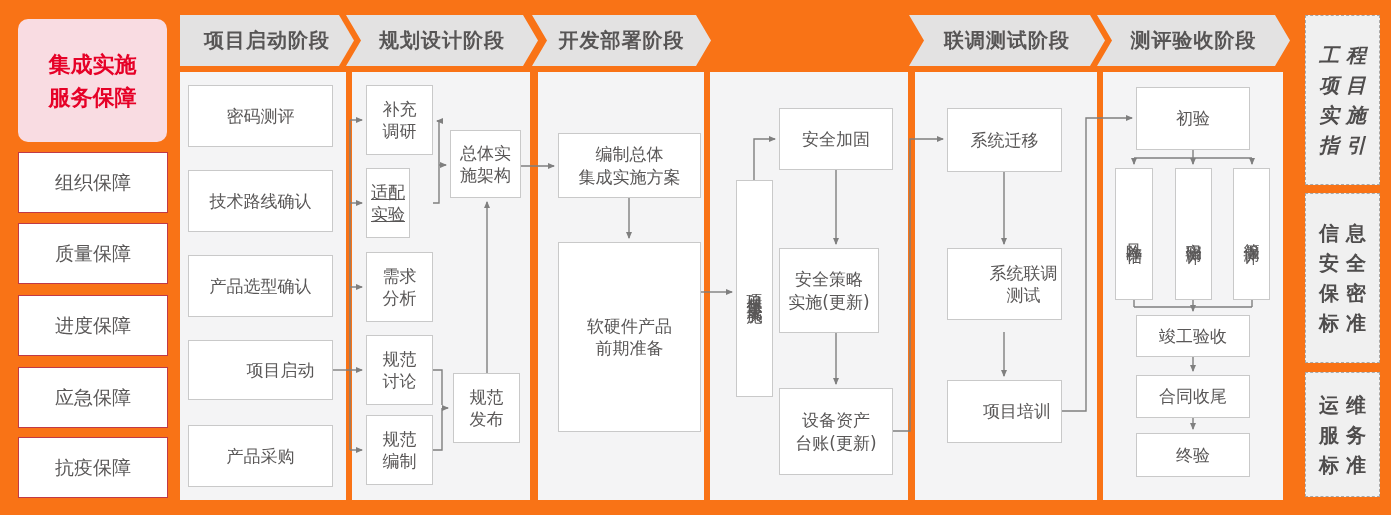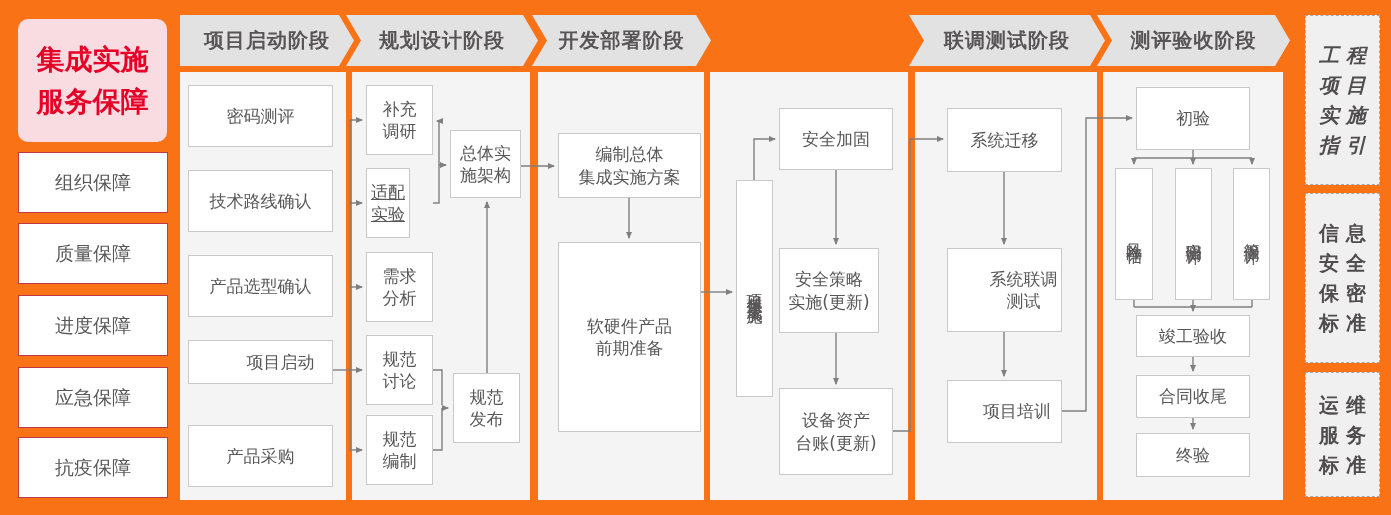--- a/index.html
+++ b/index.html
@@ -7,21 +7,21 @@
   #stage{position:relative;width:1391px;height:515px;background:#f97316;overflow:hidden;color:#595757;}
   .panel{position:absolute;top:72px;height:428px;background:#f4f4f5;}
   .phase-hdr{position:absolute;top:15px;height:51px;background:#e3e2e2;display:flex;align-items:center;justify-content:center;
              color:#575555;font-weight:700;font-size:20px;letter-spacing:1px;}
   .phase-hdr.notch{clip-path:polygon(0 0,calc(100% - 15px) 0,100% 50%,calc(100% - 15px) 100%,0 100%,15px 50%);}
   .phase-hdr.first{clip-path:polygon(0 0,calc(100% - 15px) 0,100% 50%,calc(100% - 15px) 100%,0 100%);}
   .node{position:absolute;background:#ffffff;border:1px solid #c9c9c9;color:#595757;
         display:flex;align-items:center;justify-content:center;text-align:center;
         font-size:17px;line-height:1.3;white-space:pre-line;box-sizing:border-box;}
   .vert{writing-mode:vertical-rl;text-orientation:upright;letter-spacing:2px;line-height:1;}
-  .lp-title{position:absolute;background:#f9dce2;border-radius:10px;color:#e60127;font-weight:700;font-size:28px;line-height:1.5;
+  .lp-title{position:absolute;background:#f9dce2;border-radius:10px;color:#e60127;font-weight:700;font-size:22px;line-height:1.5;
             display:flex;align-items:center;justify-content:center;text-align:center;white-space:pre-line;}
   .lp-item{position:absolute;background:#ffffff;border:1.5px solid #bf3a48;color:#595757;font-size:19px;
            display:flex;align-items:center;justify-content:center;text-align:center;box-sizing:border-box;}
   .std{position:absolute;background:#f0f0f0;border:1.5px dashed #a8a8a8;color:#4f4d4d;font-weight:700;font-size:20px;
        letter-spacing:7px;line-height:1.5;display:flex;align-items:center;justify-content:center;text-align:center;
        white-space:pre-line;box-sizing:border-box;padding-left:7px;}
   svg.connectors{position:absolute;left:0;top:0;}
 </style>
 </head>
 <body>
@@ -100,21 +100,21 @@
 服务保障</div>
   <div class="lp-item" style="left:18px;top:152px;width:150px;height:61px;">组织保障</div>
   <div class="lp-item" style="left:18px;top:223px;width:150px;height:61px;">质量保障</div>
   <div class="lp-item" style="left:18px;top:295px;width:150px;height:61px;">进度保障</div>
   <div class="lp-item" style="left:18px;top:367px;width:150px;height:61px;">应急保障</div>
   <div class="lp-item" style="left:18px;top:437px;width:150px;height:61px;">抗疫保障</div>
 
   <div class="node" style="left:188px;top:85px;width:145px;height:62px;">密码测评</div>
   <div class="node" style="left:188px;top:170px;width:145px;height:62px;">技术路线确认</div>
   <div class="node" style="left:188px;top:255px;width:145px;height:62px;">产品选型确认</div>
-  <div class="node" style="left:188px;top:340px;width:145px;height:44px;padding-left:40px;">项目启动</div>
+  <div class="node" style="left:188px;top:340px;width:145px;height:60px;padding-left:40px;">项目启动</div>
   <div class="node" style="left:188px;top:425px;width:145px;height:62px;">产品采购</div>
 
   <div class="node" style="left:366px;top:85px;width:67px;height:70px;">补充
 调研</div>
   <div class="node" style="left:366px;top:168px;width:44px;height:70px;text-decoration:underline;">适配
 实验</div>
   <div class="node" style="left:366px;top:252px;width:67px;height:70px;">需求
 分析</div>
   <div class="node" style="left:366px;top:335px;width:67px;height:70px;">规范
 讨论</div>
@@ -131,21 +131,21 @@
 前期准备</div>
 
   <div class="node vert" style="left:736px;top:180px;width:37px;height:217px;font-size:16px;">项目整体集成实施</div>
   <div class="node" style="left:779px;top:108px;width:114px;height:62px;">安全加固</div>
   <div class="node" style="left:779px;top:248px;width:100px;height:85px;">安全策略
 实施(更新)</div>
   <div class="node" style="left:779px;top:388px;width:114px;height:87px;">设备资产
 台账(更新)</div>
 
   <div class="node" style="left:947px;top:108px;width:115px;height:64px;">系统迁移</div>
-  <div class="node" style="left:947px;top:248px;width:115px;height:84px;padding-left:38px;">系统联调
+  <div class="node" style="left:947px;top:248px;width:115px;height:72px;padding-left:38px;">系统联调
 测试</div>
   <div class="node" style="left:947px;top:380px;width:115px;height:63px;padding-left:25px;">项目培训</div>
 
   <div class="node" style="left:1136px;top:87px;width:114px;height:63px;">初验</div>
   <div class="node vert" style="left:1115px;top:168px;width:38px;height:132px;font-size:16px;">风险评估</div>
   <div class="node vert" style="left:1175px;top:168px;width:37px;height:132px;font-size:16px;">密码测评</div>
   <div class="node vert" style="left:1233px;top:168px;width:37px;height:132px;font-size:16px;">等保测评</div>
   <div class="node" style="left:1136px;top:315px;width:114px;height:42px;">竣工验收</div>
   <div class="node" style="left:1136px;top:433px;width:114px;height:44px;">终验</div>
   <div class="node" style="left:1136px;top:375px;width:114px;height:43px;">合同收尾</div>

